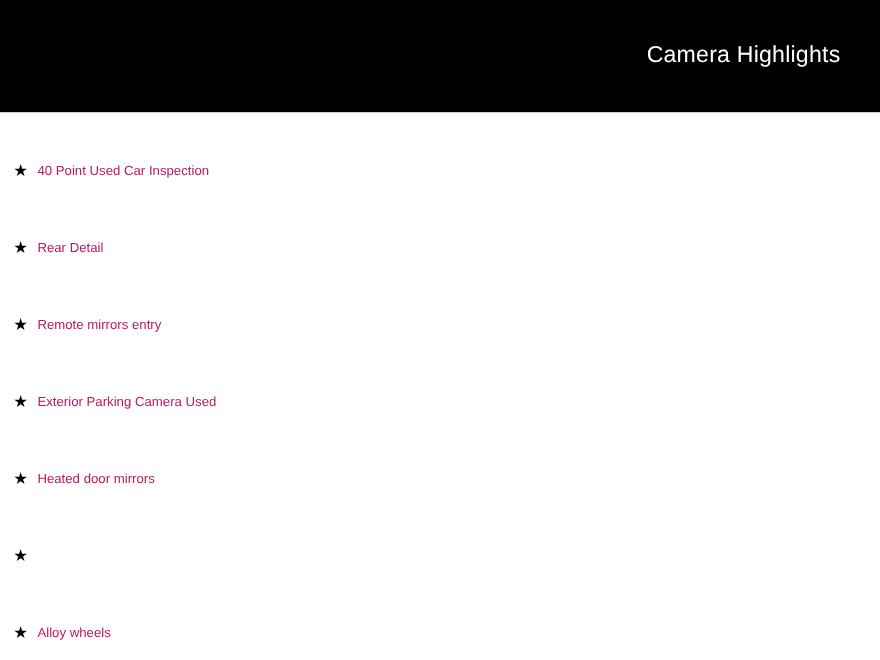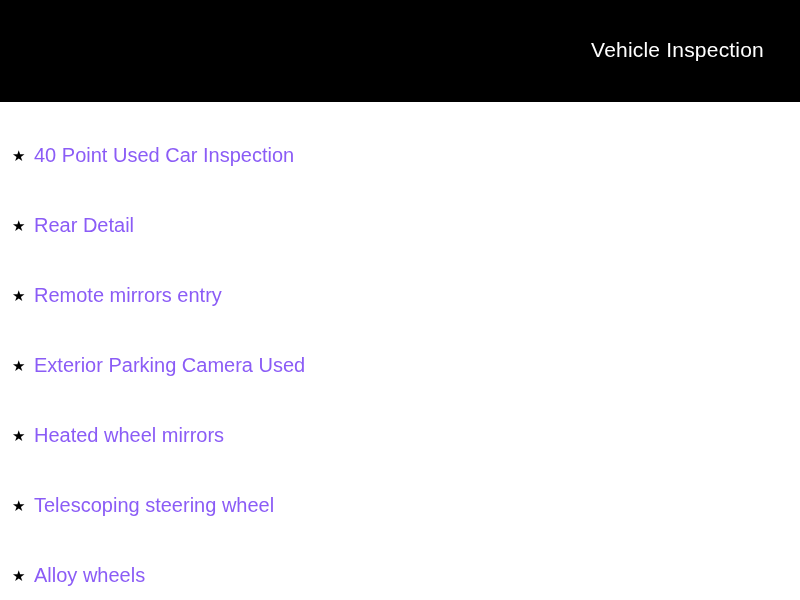--- a/index.html
+++ b/index.html
@@ -51,33 +51,33 @@
   }
   .bullet-icon {
     width: 22px;
     flex: 0 0 22px;
     color: #000000;
     font-size: 15px;
     line-height: 1;
     text-align: left;
   }
   .highlight-label {
-    color: #8b5cf6;
-    font-size: 20px;
+    color: #be185d;
+    font-size: 12px;
     line-height: 1.2;
     white-space: nowrap;
   }
 </style>
 </head>
 <body>
 
 <div class="page">
 
   <div class="header-bar">
-    <div class="header-title">Vehicle Inspection</div>
+    <div class="header-title">Camera Highlights</div>
   </div>
 
   <ul class="highlights-list">
 
     <li class="highlight-item">
       <span class="bullet-icon">★</span>
       <span class="highlight-label">40 Point Used Car Inspection</span>
     </li>
 
     <li class="highlight-item">
@@ -90,26 +90,25 @@
       <span class="highlight-label">Remote mirrors entry</span>
     </li>
 
     <li class="highlight-item">
       <span class="bullet-icon">★</span>
       <span class="highlight-label">Exterior Parking Camera Used</span>
     </li>
 
     <li class="highlight-item">
       <span class="bullet-icon">★</span>
-      <span class="highlight-label">Heated wheel mirrors</span>
+      <span class="highlight-label">Heated door mirrors</span>
     </li>
 
     <li class="highlight-item">
       <span class="bullet-icon">★</span>
-      <span class="highlight-label">Telescoping steering wheel</span>
     </li>
 
     <li class="highlight-item">
       <span class="bullet-icon">★</span>
       <span class="highlight-label">Alloy wheels</span>
     </li>
 
   </ul>
 
 </div>

